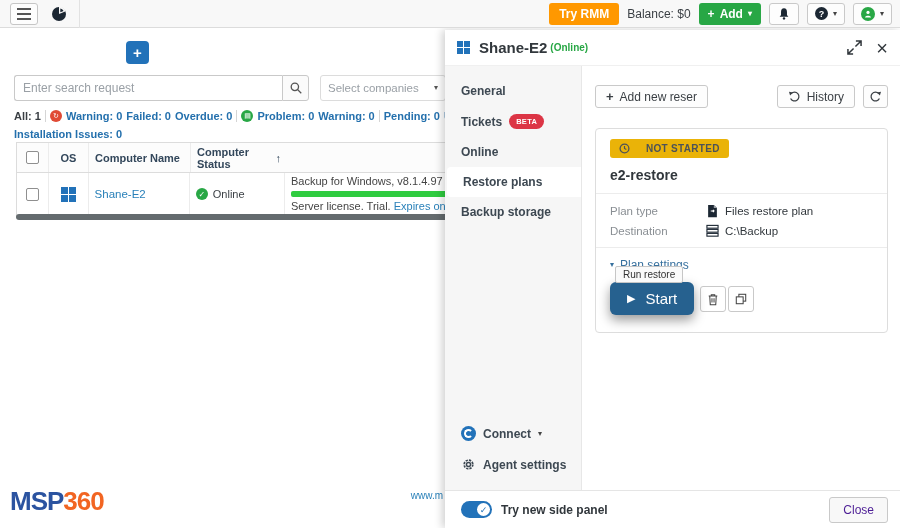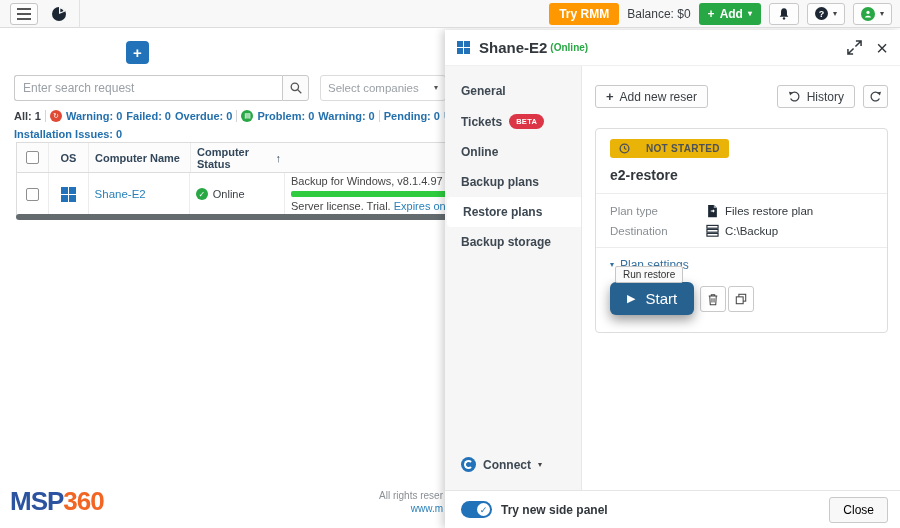--- a/index.html
+++ b/index.html
@@ -107,21 +107,21 @@
   .actions { position:relative; height:44px; margin-top:4px; }
   .tooltip { position:absolute; left:5px; top:-10px; background:#fafafa; border:1px solid #c6c6c6; border-radius:2px; font-size:10px; color:#333; padding:2px 7px; z-index:3; white-space:nowrap; }
   .btn-start { position:absolute; left:0px; top:6px; height:33px; background:#26618f; color:#fff; border:none; border-radius:6px; display:flex; align-items:center; gap:10px; padding:0 17px; font-size:15px; cursor:pointer; z-index:2; box-shadow:0 5px 12px rgba(0,0,0,.4); }
   .btn-start .play { font-size:11px; }
   .sm-btn { position:absolute; top:10px; width:26px; height:26px; border:1px solid #c9c9c9; border-radius:3px; background:#fff; display:flex; align-items:center; justify-content:center; cursor:pointer; z-index:1; }
 
   .p-bottom { position:absolute; left:0; bottom:0; width:100%; height:38px; border-top:1px solid #e5e5e5; background:#fff; display:flex; align-items:center; padding:0 12px 0 16px; }
   .toggle { width:31px; height:17px; border-radius:9px; background:#2272b9; position:relative; cursor:pointer; flex:0 0 auto; }
   .toggle .knob { position:absolute; right:2px; top:2px; width:13px; height:13px; border-radius:50%; background:#fff; color:#2272b9; font-size:9px; display:flex; align-items:center; justify-content:center; }
   .toggle-label { margin-left:9px; font-size:12px; font-weight:bold; color:#31373c; }
-  .btn-close { margin-left:auto; border:1px solid #c9c9c9; background:#f8f8f8; border-radius:3px; font-size:12px; color:#000000; padding:5px 13px; cursor:pointer; }
+  .btn-close { margin-left:auto; border:1px solid #c9c9c9; background:#f8f8f8; border-radius:3px; font-size:12px; color:#4c1d95; padding:5px 13px; cursor:pointer; }
 
   svg { display:block; }
 </style>
 </head>
 <body>
 
 <div class="screen">
 
   <div class="topbar">
     <div class="hamburger">
@@ -243,21 +243,20 @@
           <span>Server license. Trial.</span>
           <span class="link">Expires on Oct 9, 2025</span>
         </span>
       </div>
     </div>
   </div>
   <div class="hscroll"></div>
 
   <div class="logo"><span class="p1">MSP</span><span class="p2">360</span></div>
   <div class="rights">
-    <div>All rights reser</div>
     <div class="url">www.m</div>
   </div>
 
   <div class="panel">
     <div class="p-head">
       <span class="winlogo small">
           <i></i>
           <i></i>
           <i></i>
           <i></i>
@@ -278,35 +277,41 @@
       <div class="nav-item">
           <span>General</span>
         </div>
       <div class="nav-item">
         <span>Tickets</span>
         <span class="beta">BETA</span>
       </div>
       <div class="nav-item">
           <span>Online</span>
         </div>
-      <div class="nav-item">
-          <span>Backup plans</span>
-        </div>
       <div class="nav-item active">
           <span>Restore plans</span>
         </div>
       <div class="nav-item">
           <span>Backup storage</span>
         </div>
 
       <div class="p-nav-bottom">
         <div class="nav-item">
           <span class="connect-icon"></span>
           <span>Connect</span>
           <span class="caret">▾</span>
+        </div>
+        <div class="nav-item">
+          <span>
+            <svg width="15" height="15" viewBox="0 0 16 16">
+              <circle cx="8" cy="8" r="2.2" fill="none" stroke="#3d4852" stroke-width="1.6"></circle>
+              <circle cx="8" cy="8" r="4.6" fill="none" stroke="#3d4852" stroke-width="1.8" stroke-dasharray="2.4 1.2"></circle>
+            </svg>
+          </span>
+          <span>Agent settings</span>
         </div>
       </div>
     </div>
 
     <div class="p-content">
       <div class="p-toolbar">
         <button class="btn-light">
           <span class="bplus">+</span>
           <span>Add new reser</span>
         </button>

